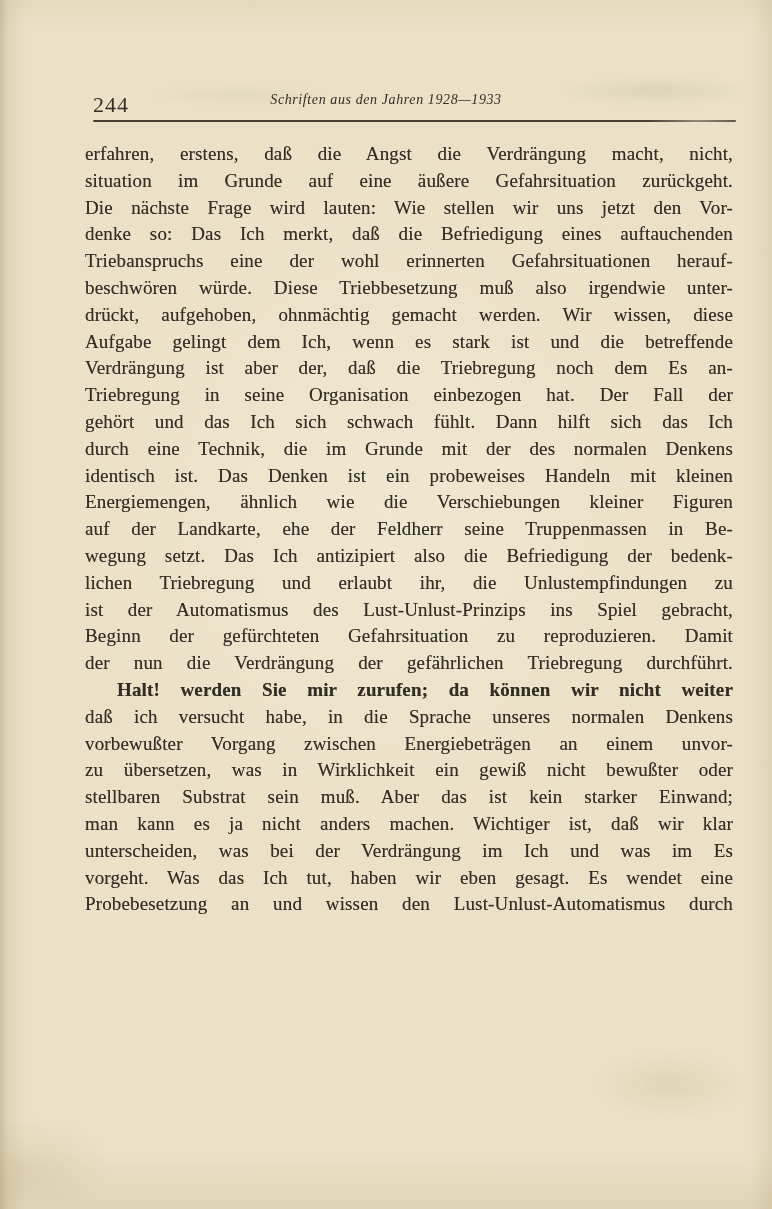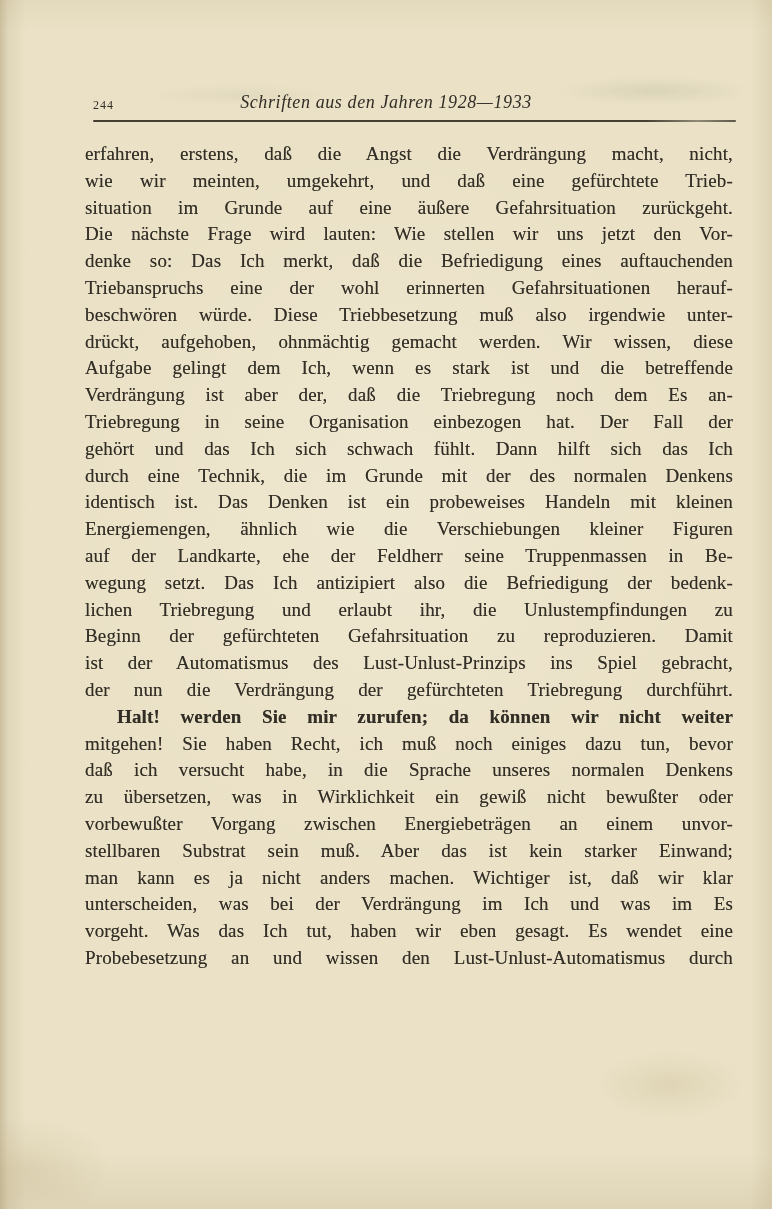--- a/index.html
+++ b/index.html
@@ -46,30 +46,30 @@
     filter: blur(3px);
   }
 
   .running-header {
     position: absolute;
     left: 0; right: 0; top: 92px;
     height: 22px;
   }
   .page-number {
     position: absolute;
-    left: 93px; top: 6px;
-    font-size: 12px;
+    left: 93px; top: 0;
+    font-size: 22px;
     letter-spacing: 1px;
   }
   .running-title {
     position: absolute;
     left: 120px; right: 120px; top: 0;
     text-align: center;
     font-style: italic;
-    font-size: 18px;
+    font-size: 14px;
     letter-spacing: 0.6px;
     white-space: nowrap;
   }
   .header-rule {
     position: absolute;
     left: 93px; top: 120px;
     width: 643px; height: 2px;
     background: linear-gradient(90deg, #454033 0%, #454033 86%, rgba(69,64,51,0.55) 94%, rgba(69,64,51,0.85) 100%);
     border-radius: 1px;
   }
@@ -105,47 +105,45 @@
 
   <div class="running-header">
     <span class="page-number">244</span>
     <span class="running-title">Schriften aus den Jahren 1928—1933</span>
   </div>
   <div class="header-rule"></div>
 
   <div class="page-body">
       <div class="paragraph">
         <div class="line">erfahren, erstens, daß die Angst die Verdrängung macht, nicht,</div>
-        <div class="line">wie wir meinten, umgekehrt, und daß eine gefürchtete Trieb-</div>
         <div class="line">situation im Grunde auf eine äußere Gefahrsituation zurückgeht.</div>
         <div class="line">Die nächste Frage wird lauten: Wie stellen wir uns jetzt den Vor-</div>
         <div class="line">denke so: Das Ich merkt, daß die Befriedigung eines auftauchenden</div>
         <div class="line">Triebanspruchs eine der wohl erinnerten Gefahrsituationen herauf-</div>
         <div class="line">beschwören würde. Diese Triebbesetzung muß also irgendwie unter-</div>
         <div class="line">drückt, aufgehoben, ohnmächtig gemacht werden. Wir wissen, diese</div>
         <div class="line">Aufgabe gelingt dem Ich, wenn es stark ist und die betreffende</div>
         <div class="line">Verdrängung ist aber der, daß die Triebregung noch dem Es an-</div>
         <div class="line">Triebregung in seine Organisation einbezogen hat. Der Fall der</div>
         <div class="line">gehört und das Ich sich schwach fühlt. Dann hilft sich das Ich</div>
         <div class="line">durch eine Technik, die im Grunde mit der des normalen Denkens</div>
         <div class="line">identisch ist. Das Denken ist ein probeweises Handeln mit kleinen</div>
         <div class="line">Energiemengen, ähnlich wie die Verschiebungen kleiner Figuren</div>
         <div class="line">auf der Landkarte, ehe der Feldherr seine Truppenmassen in Be-</div>
         <div class="line">wegung setzt. Das Ich antizipiert also die Befriedigung der bedenk-</div>
         <div class="line">lichen Triebregung und erlaubt ihr, die Unlustempfindungen zu</div>
+        <div class="line">ist der Automatismus des Lust-Unlust-Prinzips ins Spiel gebracht,</div>
         <div class="line">Beginn der gefürchteten Gefahrsituation zu reproduzieren. Damit</div>
-        <div class="line">ist der Automatismus des Lust-Unlust-Prinzips ins Spiel gebracht,</div>
-        <div class="line">der nun die Verdrängung der gefürchteten Triebregung durchführt.</div>
+        <div class="line">der nun die Verdrängung der gefährlichen Triebregung durchführt.</div>
       </div>
       <div class="paragraph">
         <div class="line indent">Halt! werden Sie mir zurufen; da können wir nicht weiter</div>
-        <div class="line">mitgehen! Sie haben Recht, ich muß noch einiges dazu tun, bevor</div>
         <div class="line">daß ich versucht habe, in die Sprache unseres normalen Denkens</div>
+        <div class="line">vorbewußter Vorgang zwischen Energiebeträgen an einem unvor-</div>
         <div class="line">zu übersetzen, was in Wirklichkeit ein gewiß nicht bewußter oder</div>
-        <div class="line">vorbewußter Vorgang zwischen Energiebeträgen an einem unvor-</div>
         <div class="line">stellbaren Substrat sein muß. Aber das ist kein starker Einwand;</div>
         <div class="line">man kann es ja nicht anders machen. Wichtiger ist, daß wir klar</div>
         <div class="line">unterscheiden, was bei der Verdrängung im Ich und was im Es</div>
         <div class="line">vorgeht. Was das Ich tut, haben wir eben gesagt. Es wendet eine</div>
         <div class="line">Probebesetzung an und wissen den Lust-Unlust-Automatismus durch</div>
       </div>
     </div>
 
 </div>
 

